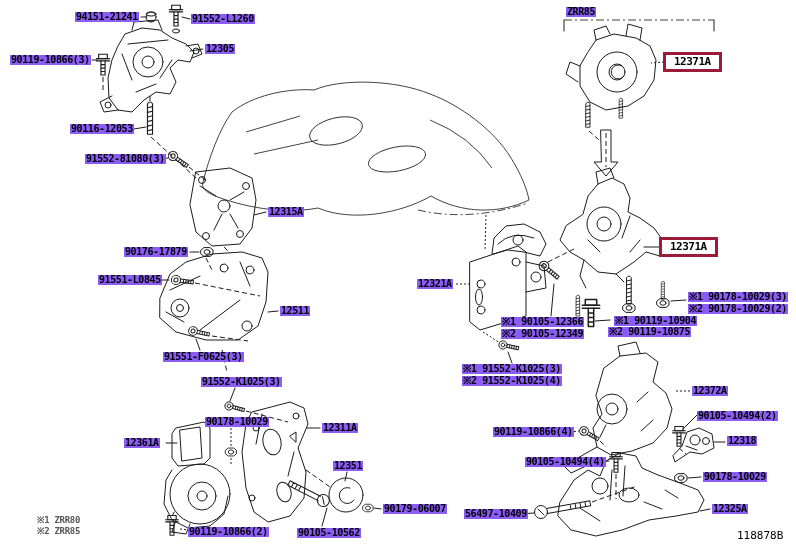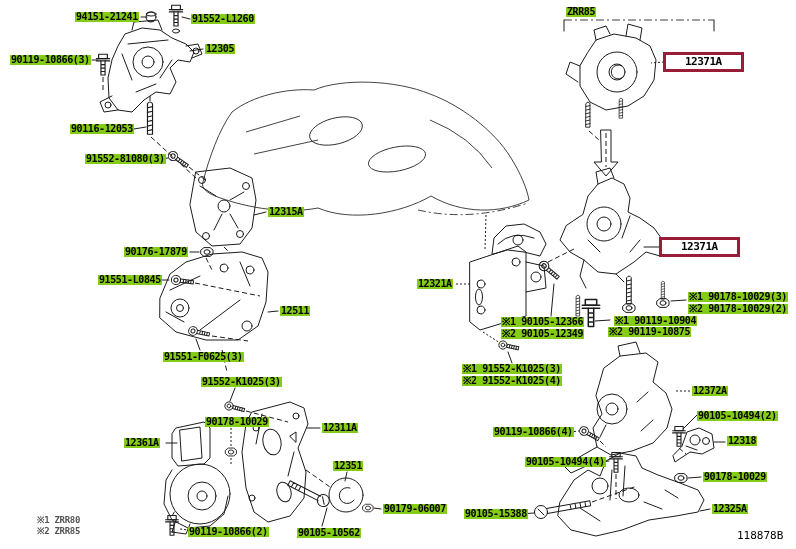--- a/index.html
+++ b/index.html
@@ -8,25 +8,25 @@
     font-family:"DejaVu Sans Mono", monospace; overflow:hidden;
   }
   .stage svg { position:absolute; left:0; top:0; }
   svg .ln { stroke:#1c1c1c; stroke-width:1; fill:none; stroke-linecap:round; stroke-linejoin:round; }
   svg .thin { stroke:#2e2e2e; stroke-width:0.9; fill:none; }
   svg .dsh { stroke:#1c1c1c; stroke-width:1; fill:none; stroke-dasharray:5 3; }
   svg .dot { stroke:#1c1c1c; stroke-width:1; fill:none; stroke-dasharray:2 2; }
   svg .ddot { stroke:#2e2e2e; stroke-width:0.9; fill:none; stroke-dasharray:8 3 2 3; }
   .lbl {
     position:absolute; font-weight:bold; font-size:10px; line-height:10px;
-    letter-spacing:-0.4px; color:#000; background:#84cc16; padding:0 1px; white-space:nowrap;
+    letter-spacing:-0.4px; color:#000; background:#8b5cf6; padding:0 1px; white-space:nowrap;
   }
   .hl {
     position:absolute; font-weight:bold; font-size:11px; line-height:12px;
-    letter-spacing:-0.5px; color:#000; background:#fff; padding:1px 19px;
+    letter-spacing:-0.5px; color:#000; background:#fff; padding:1px 8px;
     border:3px solid var(--hl, #9b1c38); white-space:nowrap;
   }
   .legend {
     position:absolute; font-weight:bold; font-size:9px; line-height:10px;
     letter-spacing:-0.3px; color:#555; white-space:nowrap;margin-left:25px;
   }
   .code { position:absolute; font-weight:normal; font-size:11px; color:#000; letter-spacing:0; }
 </style>
 </head>
 <body>
@@ -327,19 +327,19 @@
 <div class="lbl" style="left:462px;top:364px">※1 91552-K1025(3)</div>
 <div class="lbl" style="left:462px;top:376px">※2 91552-K1025(4)</div>
 
 <div class="lbl" style="left:692px;top:386px">12372A</div>
 <div class="lbl" style="left:697px;top:411px">90105-10494(2)</div>
 <div class="lbl" style="left:493px;top:427px">90119-10866(4)</div>
 <div class="lbl" style="left:727px;top:436px">12318</div>
 <div class="lbl" style="left:525px;top:457px">90105-10494(4)</div>
 <div class="lbl" style="left:703px;top:472px">90178-10029</div>
 <div class="lbl" style="left:712px;top:504px">12325A</div>
-<div class="lbl" style="left:464px;top:509px">90105-15388</div>
+<div class="lbl" style="left:464px;top:509px">56497-10409</div>
 
 <div class="legend" style="left:12px;top:515px">※1 ZRR80</div>
 <div class="legend" style="left:12px;top:526px">※2 ZRR85</div>
 <div class="code" style="left:737px;top:529px">118878B</div>
 
 </div>
 
 </body></html>

